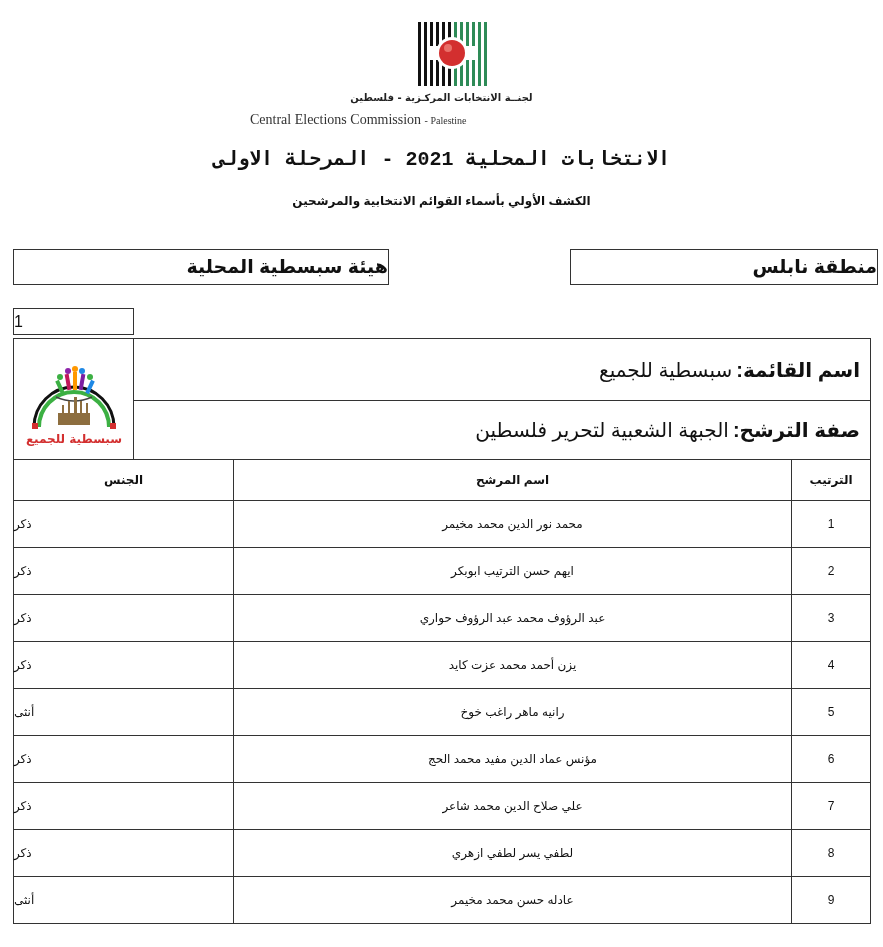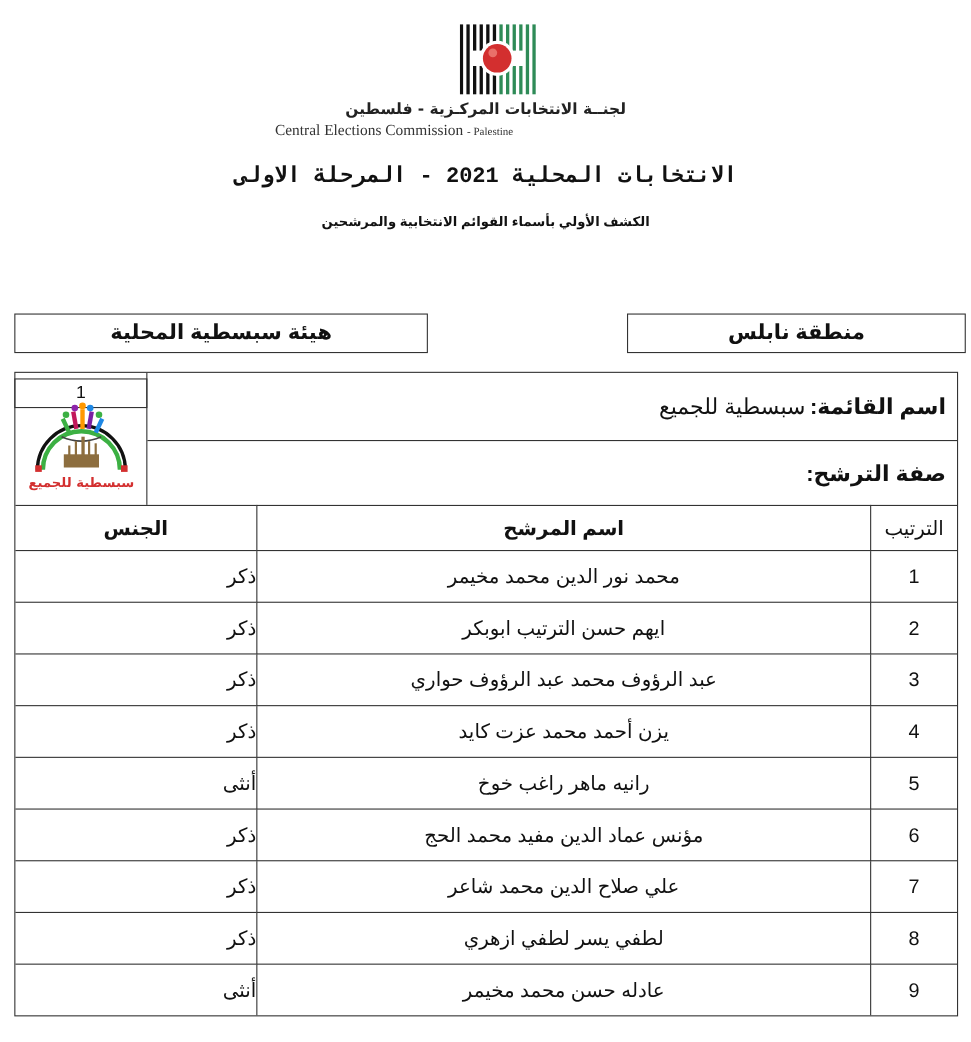--- a/index.html
+++ b/index.html
@@ -1,49 +1,49 @@
 <!DOCTYPE html>
 <html><head>
 <meta charset="utf-8">
 <style>
   html,body{margin:0;padding:0;background:#ffffff;}
   body{width:883px;height:947px;position:relative;overflow:hidden;font-family:"Liberation Sans","DejaVu Sans",sans-serif;color:#111;}
   .abs{position:absolute;}
   
   #cec-logo{left:418px;top:22px;width:70px;height:64px;}
-  .cec-ar{left:250px;top:92px;width:383px;text-align:center;direction:rtl;font-size:14px;font-weight:bold;color:#222;font-family:"DejaVu Sans",sans-serif;}
+  .cec-ar{left:250px;top:92px;width:383px;text-align:center;direction:rtl;font-size:10px;font-weight:bold;color:#222;font-family:"DejaVu Sans",sans-serif;}
   .cec-en{left:250px;top:112px;width:383px;font-family:"Liberation Serif",serif;font-size:14px;color:#333;}
   .cec-en .small{font-size:10px;}
   .title1{left:120px;top:146px;width:643px;text-align:center;direction:rtl;font-size:20px;font-weight:bold;font-family:Liberation Mono, monospace;}
   .title2{left:120px;top:194px;width:643px;text-align:center;direction:rtl;font-size:12px;font-weight:bold;}
-  .box{border:1.6px solid #333;box-sizing:border-box;text-align:center;direction:rtl;font-weight:bold;font-size:19px;margin-top:36px;}
+  .box{border:1.6px solid #333;box-sizing:border-box;direction:rtl;font-weight:bold;font-size:19px;}
   #region-box{left:570px;top:249px;width:308px;height:36px;line-height:33px;}
   #authority-box{left:13px;top:249px;width:376px;height:36px;line-height:33px;}
   #list-number-box{left:13px;top:308px;width:121px;height:27px;line-height:25px;font-weight:normal;font-size:16px;direction:ltr;}
   
   #list-table{left:13px;top:338px;width:858px;border:1.6px solid #333;box-sizing:border-box;}
   .info-row{position:relative;display:flex;}
   .logo-cell{width:120px;border-right:1.6px solid #333;box-sizing:border-box;height:120px;display:flex;align-items:center;justify-content:center;}
   .info-right{flex:1;display:flex;flex-direction:column;}
   .info-line{direction:rtl;text-align:right;padding-right:10px;font-size:20px;box-sizing:border-box;display:flex;align-items:center;}
   .info-line .lbl{font-weight:bold;margin-left:4px;}
   #list-name-row{height:62px;border-bottom:1.6px solid #333;}
   #candidacy-row{height:58px;}
   table.cands{border-collapse:collapse;width:100%;direction:rtl;}
-  table.cands td, table.cands th{border:1.6px solid #333;height:46px;padding:0;font-size:18px;}
+  table.cands td, table.cands th{border:1.6px solid #333;height:46px;padding:0;font-size:12px;}
   table.cands tr:first-child th{border-top:1.6px solid #333;height:40px;}
   table.cands tr td:first-child, table.cands tr th:first-child{border-right:none;}
   table.cands tr td:last-child, table.cands tr th:last-child{border-left:none;}
   table.cands tr:last-child td{border-bottom:none;}
-  th.col-rank{width:78px;font-weight:normal;font-size:16px;}
+  th.col-rank{width:78px;font-weight:bold;font-size:16px;}
   th.col-name{font-weight:bold;font-size:16px;}
   th.col-gender{width:219px;font-weight:bold;font-size:16px;}
   td.rank{text-align:center;font-size:20px;}
   td.name{text-align:center;padding-right:4px;}
-  td.gender{text-align:right;}
+  td.gender{text-align:left;}
 </style>
 </head>
 <body>
 
 <svg id="cec-logo" class="abs" viewBox="0 0 70 64">
   <g fill="#111">
     <rect x="0" y="0" width="3" height="64"></rect>
       <rect x="6" y="0" width="3" height="64"></rect>
     <rect x="12" y="0" width="3" height="64"></rect>
       <rect x="18" y="0" width="3" height="64"></rect>
@@ -112,20 +112,21 @@
     <div class="info-right">
       <div id="list-name-row" class="info-line">
         <span class="lbl">اسم القائمة:</span>
         <span>سبسطية للجميع</span>
       </div>
     </div>
   </div>
   <div class="info-row" style="position:absolute;left:120px;right:0;top:62px;">
     <div id="candidacy-row" class="info-line" style="width:100%;">
       <span class="lbl">صفة الترشح:</span>
+      <span>الجبهة الشعبية لتحرير فلسطين</span>
     </div>
   </div>
 
   <table class="cands">
     <thead>
       <tr>
         <th class="col-rank">الترتيب</th>
         <th class="col-name">اسم المرشح</th>
         <th class="col-gender">الجنس</th>
       </tr>

